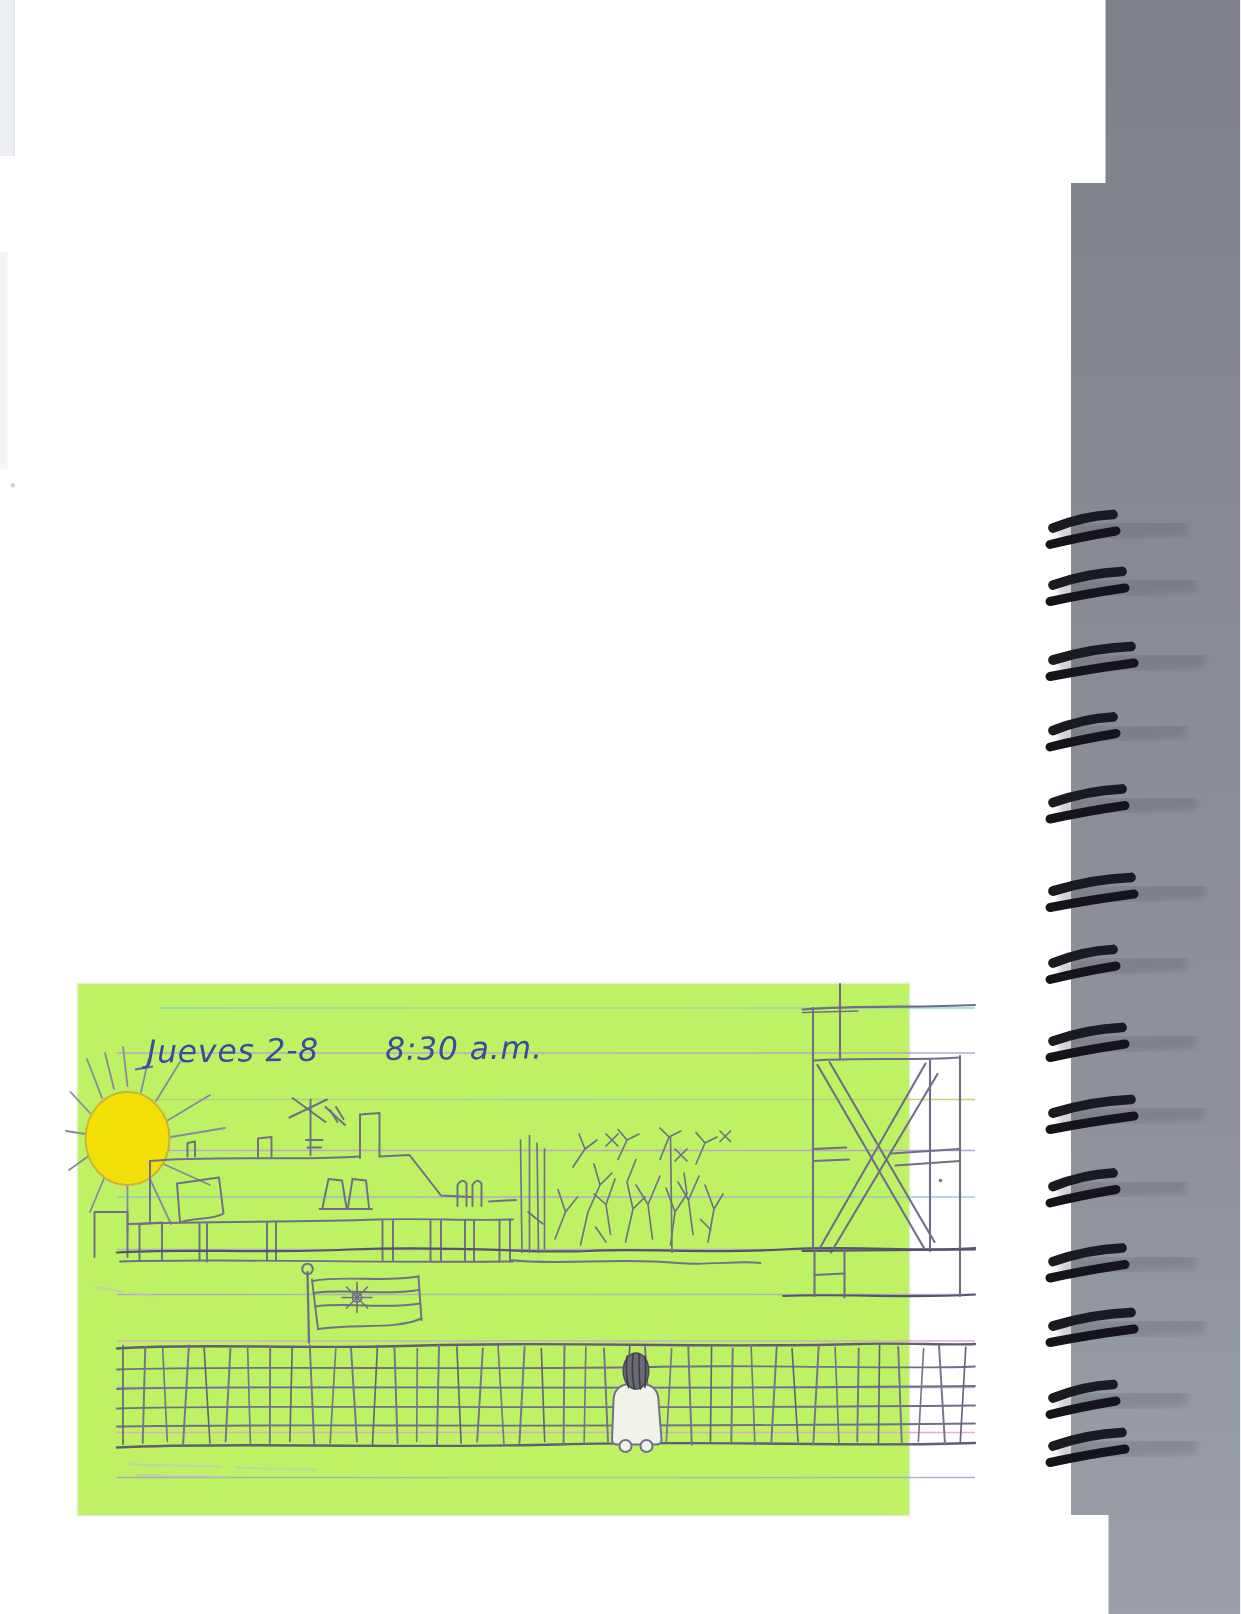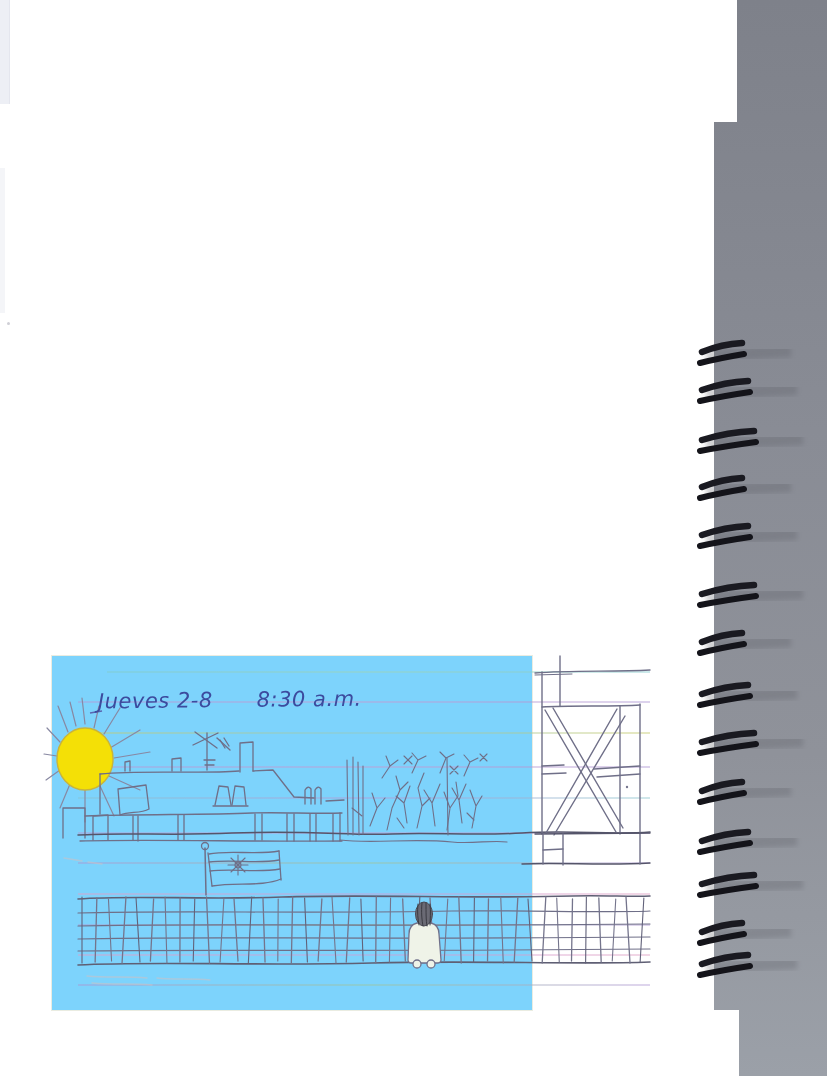--- a/index.html
+++ b/index.html
@@ -15,22 +15,22 @@
     background:linear-gradient(180deg,#7e818a 0%,#898c95 40%,#8f929a 70%,#9ba0a8 100%);
     clip-path:polygon(47px 0,137px 0,137px 1076px,49px 1076px,49px 1010px,24px 1010px,24px 122px,47px 122px);
   }
   .coils-svg{position:absolute;left:688px;top:328px;}
   
   .edge-a1{position:absolute;left:0;top:0;width:9px;height:104px;background:#edeff5;border-right:1px solid #e4e6ee;}
   .edge-a2{position:absolute;left:0;top:168px;width:5px;height:145px;background:#f4f5f8;}
   .edge-a3{position:absolute;left:7px;top:322px;width:3px;height:3px;border-radius:50%;background:#cfcfd6;}
   
   .drawing-card{
-    position:absolute;left:52px;top:656px;width:480px;height:354px;
-    background:#7dd3fc;
+    position:absolute;left:52px;top:656px;width:554px;height:354px;
+    background:#bef264;
     box-shadow:0 0 0 1px #eaece1;
   }
   .card-svg{position:absolute;left:0;top:0;overflow:visible;}
   .caption{
     position:absolute;left:46px;top:32px;display:flex;gap:44px;
     font-size:21px;font-style:italic;font-weight:500;color:#3c4b9e;
     letter-spacing:.5px;transform:rotate(-0.6deg);pointer-events:none;white-space:nowrap;
   }
 </style>
 </head>

